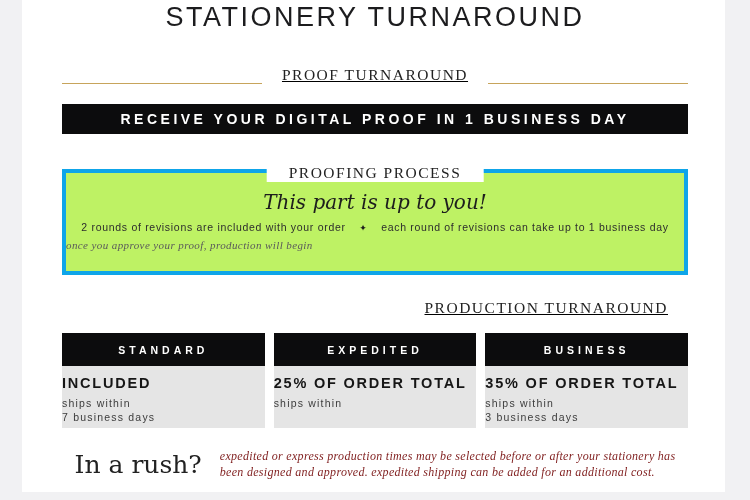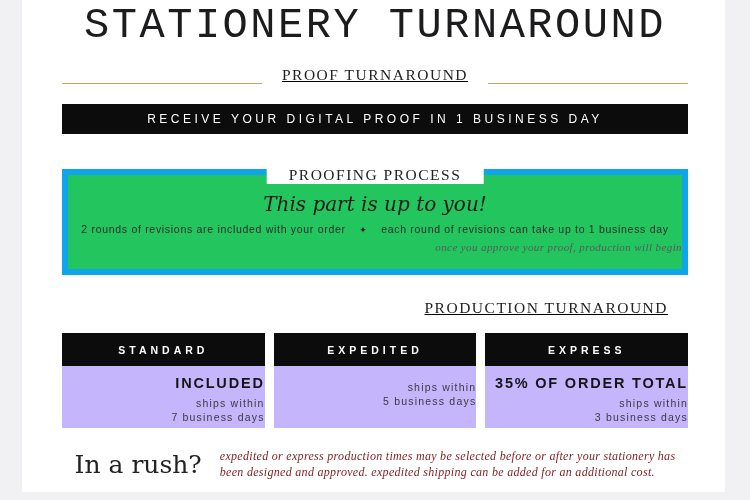--- a/index.html
+++ b/index.html
@@ -18,22 +18,22 @@
   .content {
     position: absolute;
     left: 40px;
     width: 626px;
   }
 
   
   .page-title {
     top: 2px;
     text-align: center;
-    font-family: Liberation Mono, monospace;
-    font-size: 42px;
+    font-family: Liberation Sans, sans-serif;
+    font-size: 27px;
     letter-spacing: 2.5px;
     color: #1c1c1e;
     white-space: nowrap;
   }
 
   
   .rule-heading {
     display: flex;
     align-items: flex-end;
     text-decoration: underline;
@@ -58,32 +58,32 @@
   .banner {
     top: 104px;
     height: 30px;
     background: #0c0c0d;
     display: flex;
     align-items: center;
     justify-content: center;
   }
   .banner span {
     color: #ffffff;
-    font-size: 12px;
-    font-weight: normal;
+    font-size: 14px;
+    font-weight: bold;
     letter-spacing: 3.5px;
     white-space: nowrap;
   }
 
   
   .gold-box {
     top: 169px;
     height: 106px;
-    border: 6px solid #0ea5e9;
-    background: #22c55e;
+    border: 4px solid #0ea5e9;
+    background: #bef264;
   }
   .gold-box .legend {
     position: absolute;
     top: 0; left: 50%;
     transform: translate(-50%, -50%);
     background: #ffffff;
     padding: 0 22px;
     font-family: "Liberation Serif", serif;
     font-size: 15.5px;
     letter-spacing: 1.5px;
@@ -107,21 +107,21 @@
     white-space: nowrap;
   }
   .revisions-line .sep {
     display: inline-block;
     margin: 0 10px;
     font-size: 9px;
     color: #1d1d1d;
   }
   .box-footnote {
     margin-top: 6px;
-    text-align: right;
+    text-align: left;
     font-family: "Liberation Serif", serif;
     font-style: italic;
     font-size: 11px;
     color: #5a5a5a;
     letter-spacing: 0.4px;
   }
 
   
   .options-row {
     top: 333px;
@@ -139,22 +139,22 @@
   }
   .option-header span {
     color: #fff;
     font-size: 10.5px;
     font-weight: bold;
     letter-spacing: 4px;
     white-space: nowrap;
   }
   .option-body {
     height: 62px;
-    background: #c4b5fd;
-    text-align: right;
+    background: #e5e5e5;
+    text-align: left;
     padding-top: 9px;
   }
   .option-price {
     font-size: 14.5px;
     font-weight: bold;
     letter-spacing: 1.8px;
     color: #161616;
     white-space: nowrap;
   }
   .option-ships {
@@ -235,30 +235,30 @@
           <div>7 business days</div>
         </div>
       </div>
     </div>
 
     <div class="option-col">
       <div class="option-header">
         <span>EXPEDITED</span>
       </div>
       <div class="option-body">
+        <div class="option-price">25% OF ORDER TOTAL</div>
         <div class="option-ships">
           <div>ships within</div>
-          <div>5 business days</div>
         </div>
       </div>
     </div>
 
     <div class="option-col">
       <div class="option-header">
-        <span>EXPRESS</span>
+        <span>BUSINESS</span>
       </div>
       <div class="option-body">
         <div class="option-price">35% OF ORDER TOTAL</div>
         <div class="option-ships">
           <div>ships within</div>
           <div>3 business days</div>
         </div>
       </div>
     </div>
 

